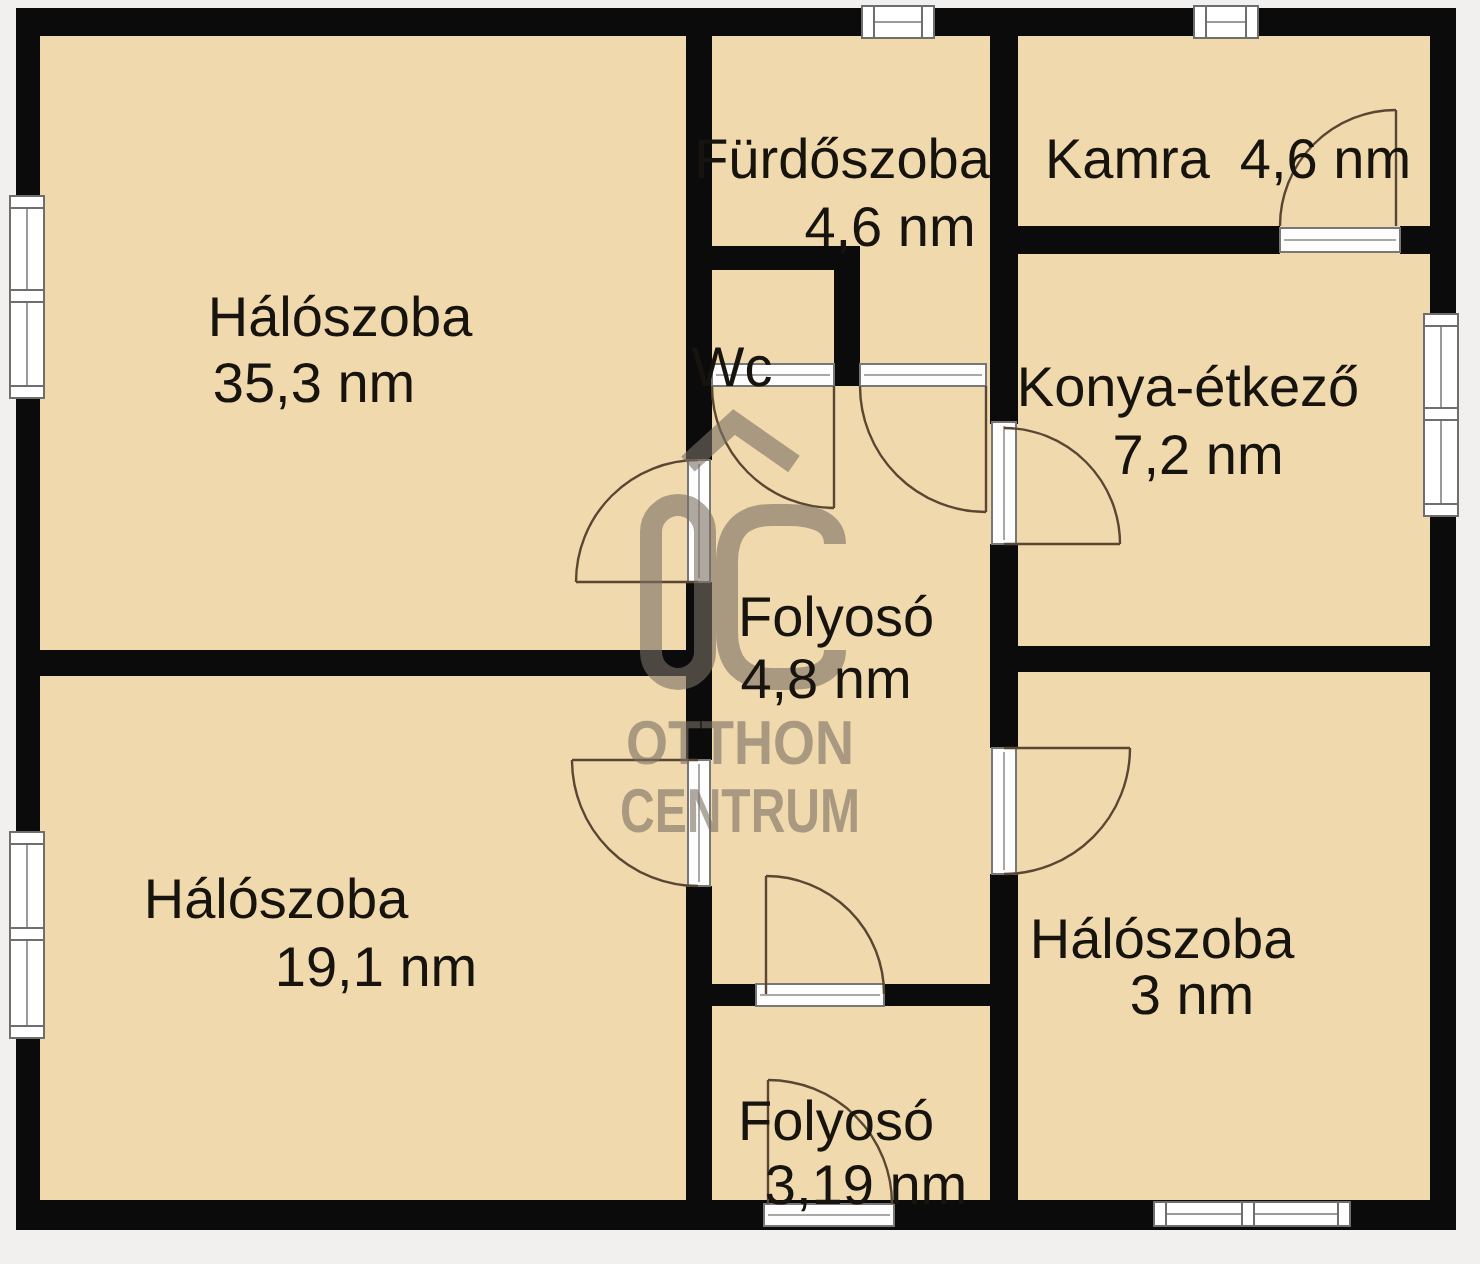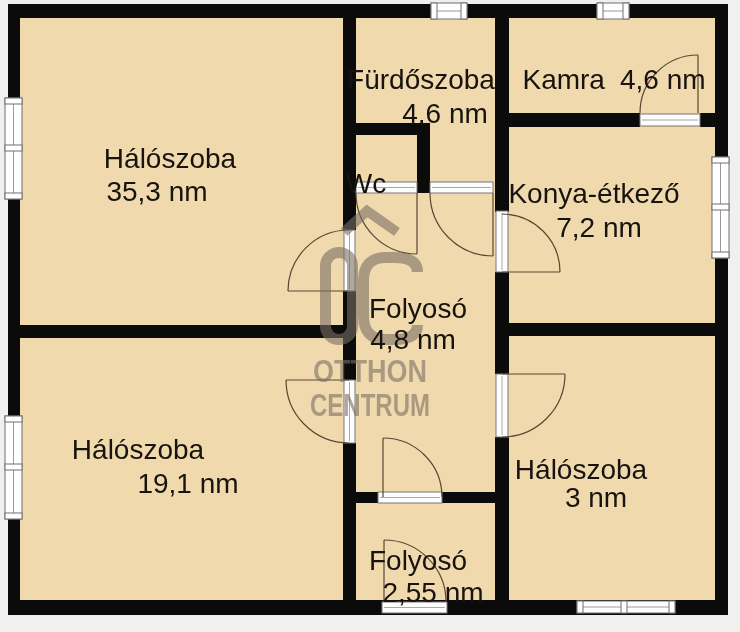--- a/index.html
+++ b/index.html
@@ -216,17 +216,17 @@
     <div class="room-label" id="lbl-h19">
       <span class="nm">Hálószoba</span>
       <span class="ar">19,1 nm</span>
     </div>
     <div class="room-label" id="lbl-h12">
       <span class="nm">Hálószoba</span>
       <span class="ar">3 nm</span>
     </div>
     <div class="room-label" id="lbl-elo">
       <span class="nm">Folyosó</span>
-      <span class="ar">2,55 nm</span>
+      <span class="ar">3,19 nm</span>
     </div>
   </div>
 
 </div>
 
 </body></html>

